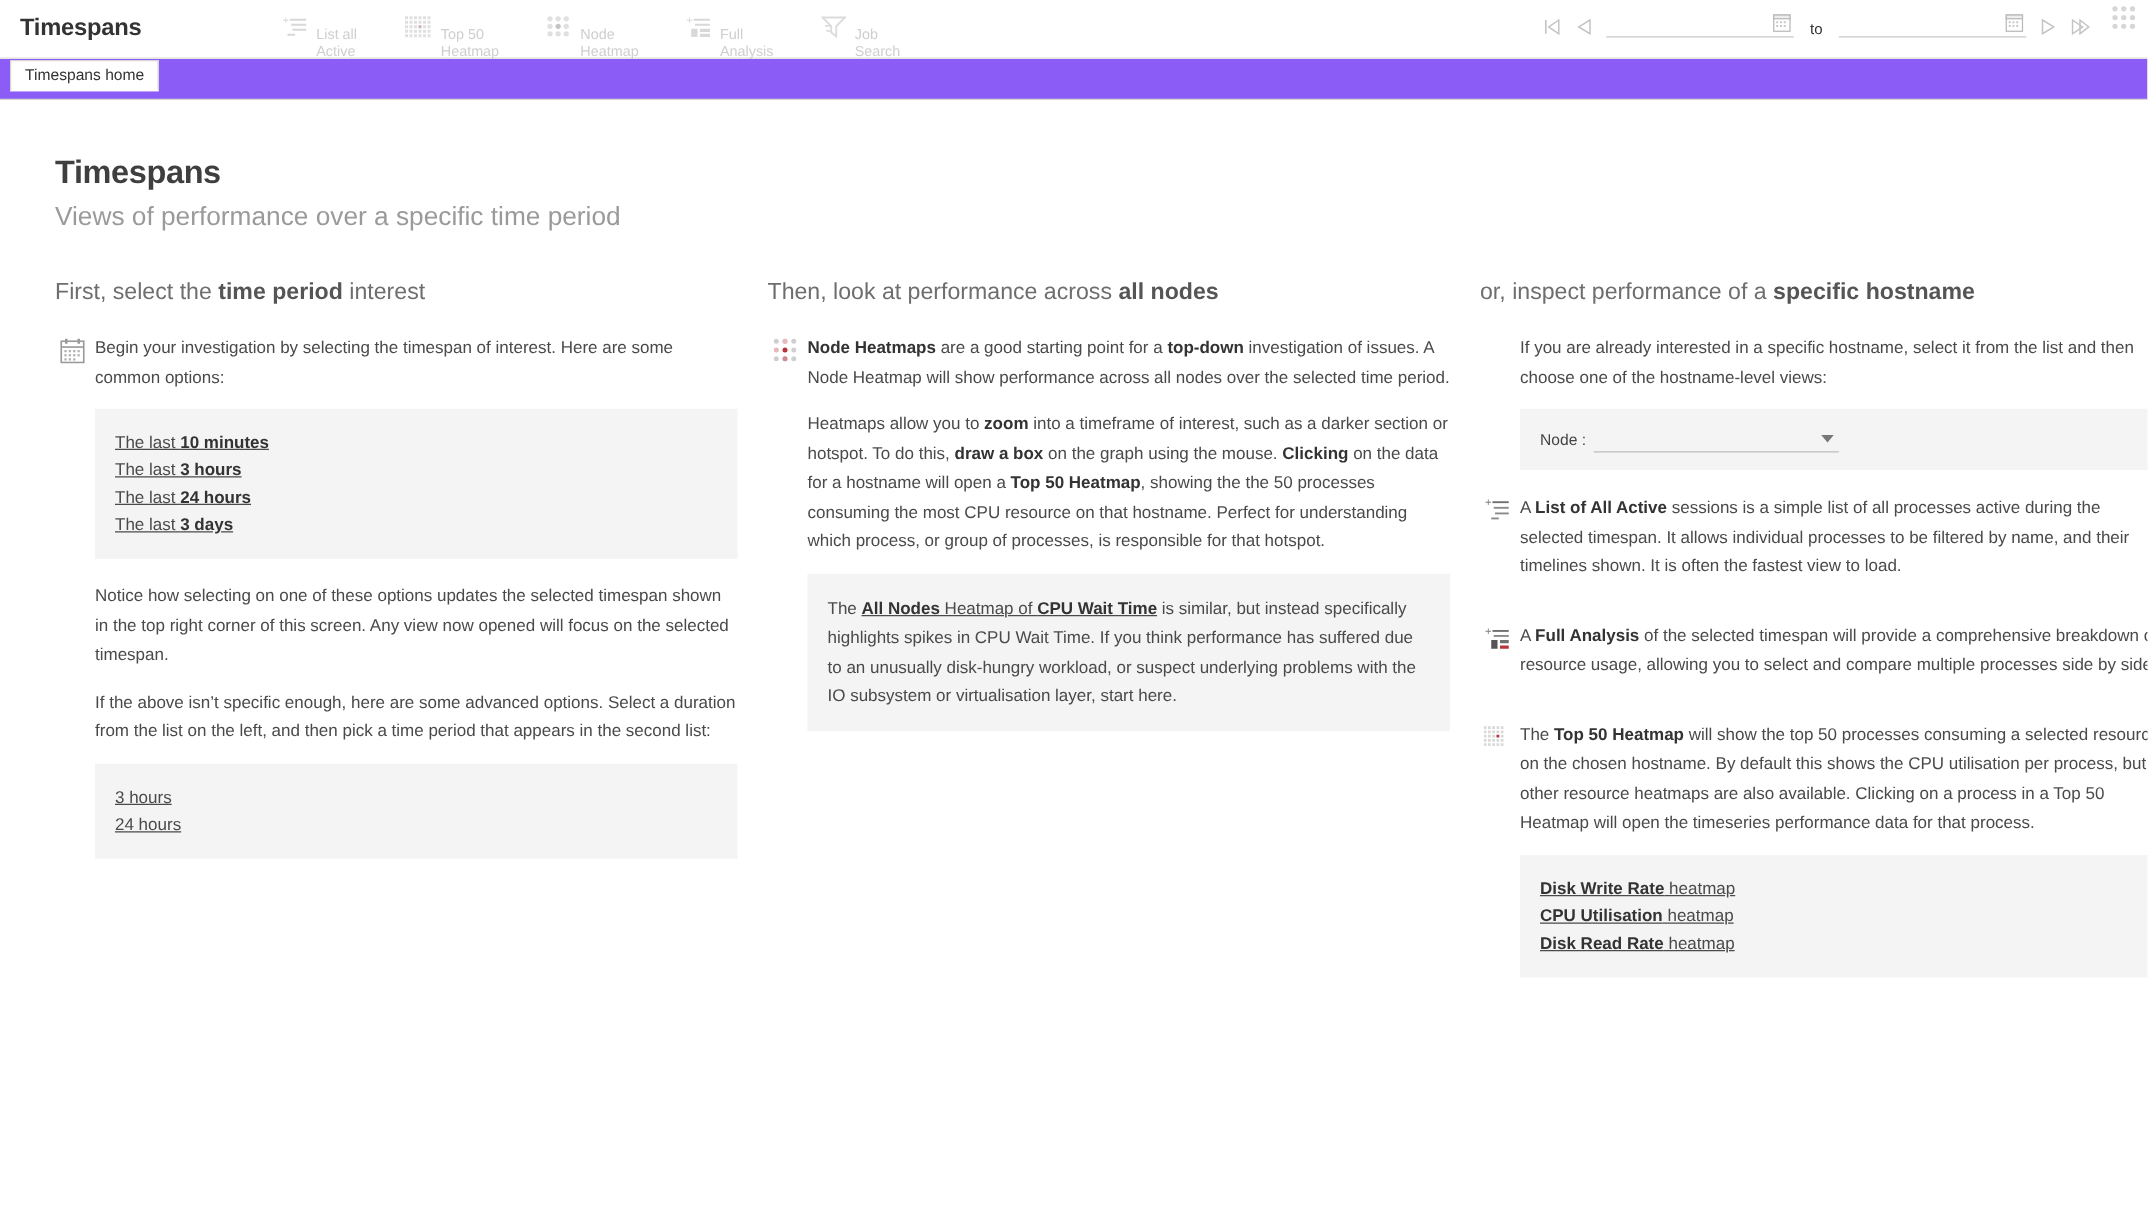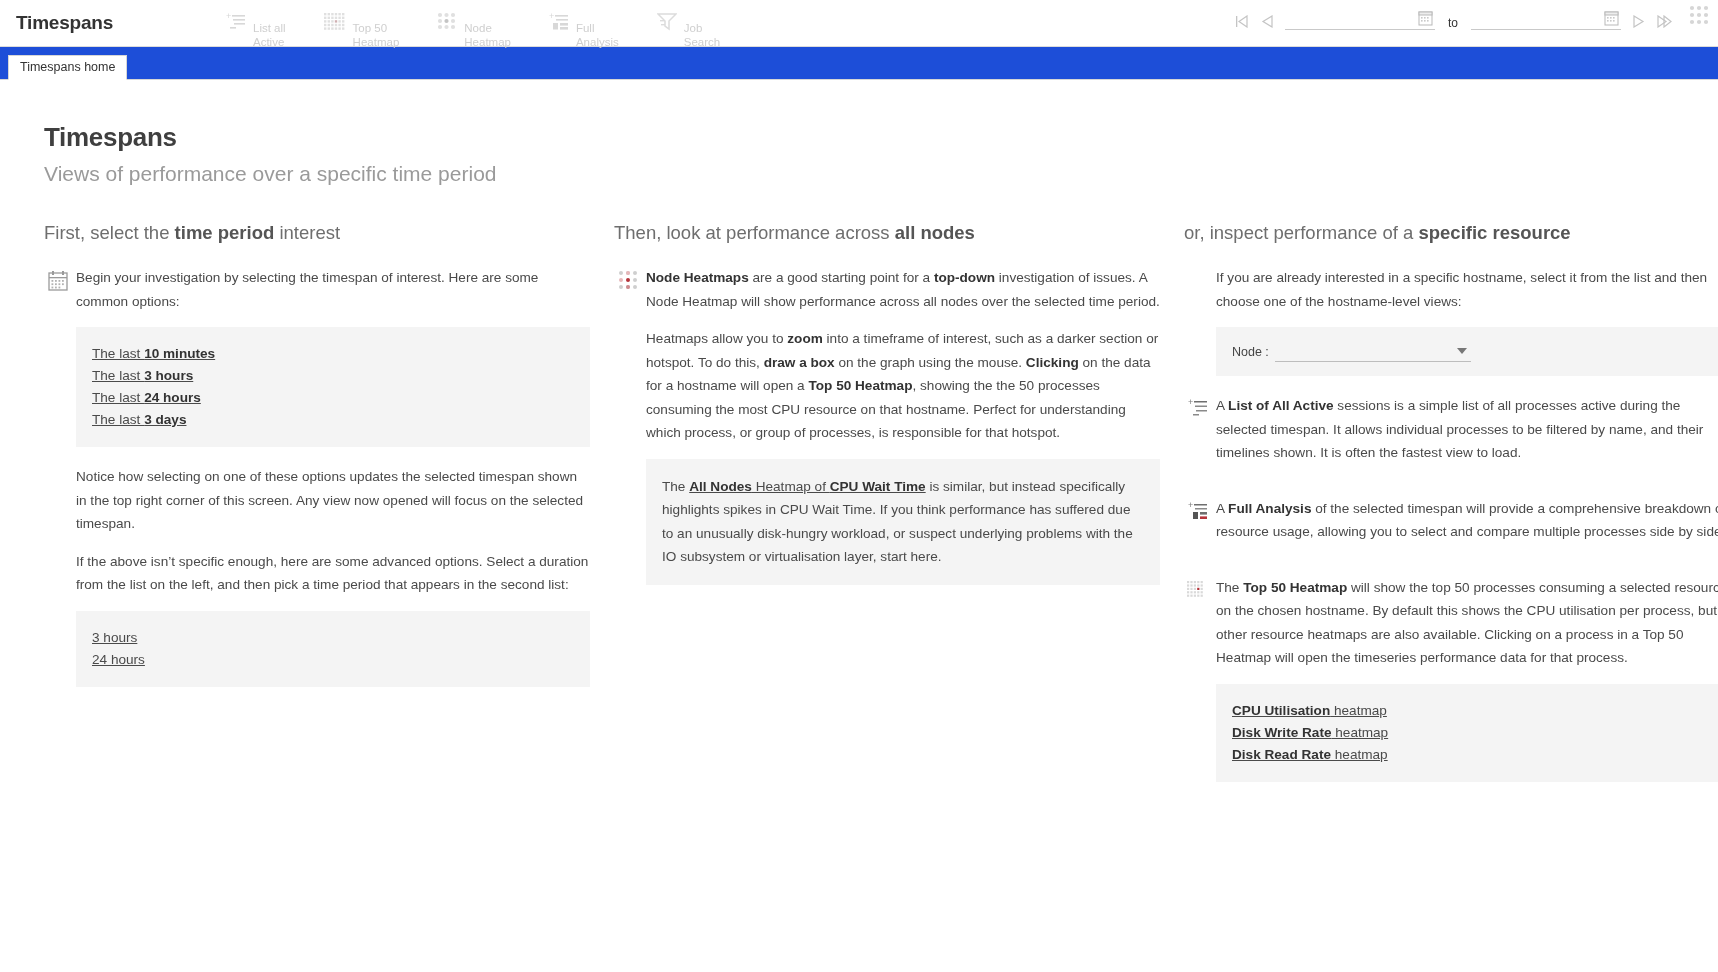--- a/index.html
+++ b/index.html
@@ -77,24 +77,23 @@
     outline: none;
     padding: 0 20px 0 2px;
   }
   .cal-ico { position: absolute; right: 2px; top: 2px; }
   .to-lbl { font-size: 12px; color: #333; margin: 0 4px; }
   .grid-btn { margin-left: 6px; cursor: pointer; }
 
   
   .tabstrip {
     height: 33px;
-    background: #1d4ed8;
+    background: #8b5cf6;
     border-bottom: 1px solid #d6d6d6;
     display: flex;
-    align-items: flex-end;
     padding-left: 8px;
   }
   .tab {
     background: #ffffff;
     border: 1px solid #d6d6d6;
     border-bottom: 1px solid #ffffff;
     height: 25px;
     line-height: 23px;
     padding: 0 11px;
     font-size: 12.5px;
@@ -488,21 +487,21 @@
             <p class="t">
               <span>The </span><a style="display:inline"><b>All Nodes</b><span> Heatmap of </span><b>CPU Wait Time</b></a><span> is similar, but instead specifically highlights spikes in CPU Wait Time. If you think performance has suffered due to an unusually disk-hungry workload, or suspect underlying problems with the IO subsystem or virtualisation layer, start here.</span>
             </p>
           </div>
         </div>
       </div>
     </div>
 
     <div class="col">
       <div class="col-head">
-        <span>or, inspect performance of a </span><b>specific resource</b>
+        <span>or, inspect performance of a </span><b>specific hostname</b>
       </div>
 
       <div class="indent">
         <p class="t">If you are already interested in a specific hostname, select it from the list and then choose one of the hostname-level views:</p>
       </div>
 
       <div class="nodebox">
         <span class="lbl">Node :</span>
         <div class="selectwrap">
           <span style="font-size:12.5px;"></span>
@@ -584,22 +583,22 @@
               <rect x="10.2" y="7.8" width="2.2" height="2.2" fill="#b5333a"></rect>
             </svg>
           </span>
         </div>
         <div class="body">
           <p class="t">
             <span>The </span><b>Top 50 Heatmap</b><span> will show the top 50 processes consuming a selected resource on the chosen hostname. By default this shows the CPU utilisation per process, but other resource heatmaps are also available. Clicking on a process in a Top 50 Heatmap will open the timeseries performance data for that process.</span>
           </p>
 
           <div class="linkbox">
+            <a><b>Disk Write Rate</b><span> heatmap</span></a>
             <a><b>CPU Utilisation</b><span> heatmap</span></a>
-            <a><b>Disk Write Rate</b><span> heatmap</span></a>
             <a><b>Disk Read Rate</b><span> heatmap</span></a>
           </div>
         </div>
       </div>
     </div>
 
   </div>
 </div>
 
 </body></html>

